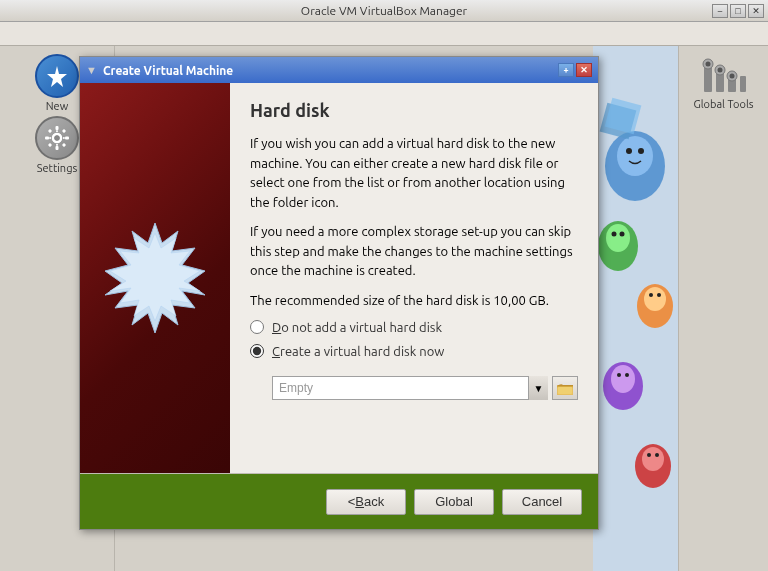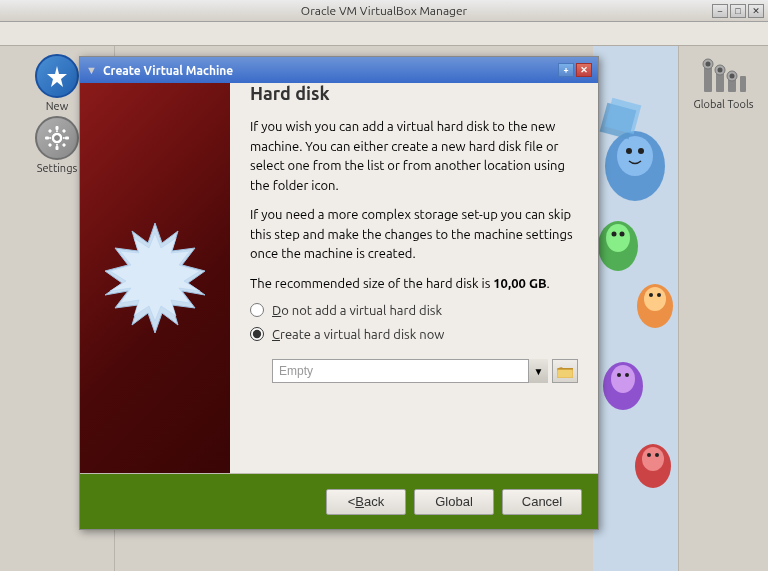--- a/index.html
+++ b/index.html
@@ -150,38 +150,38 @@
 
     
     .star-shape {
       width: 110px;
       height: 110px;
     }
 
     
     .dialog-right {
       flex: 1;
-      padding: 0 20px;
+      padding: 17px 20px;
       background: #f0ede8;
       overflow-y: auto;
     }
     .dialog-heading {
       font-size: 18px;
       font-weight: bold;
       color: #333;
       margin-bottom: 14px;
     }
     .dialog-para {
       font-size: 13px;
       color: #000000;
       line-height: 1.5;
       margin-bottom: 10px;
     }
     .dialog-para strong {
-      font-weight: bold;
+      font-weight: normal;
     }
 
     
     .radio-group {
       display: flex;
       flex-direction: column;
       gap: 10px;
       margin-top: 10px;
     }
     .radio-item {

